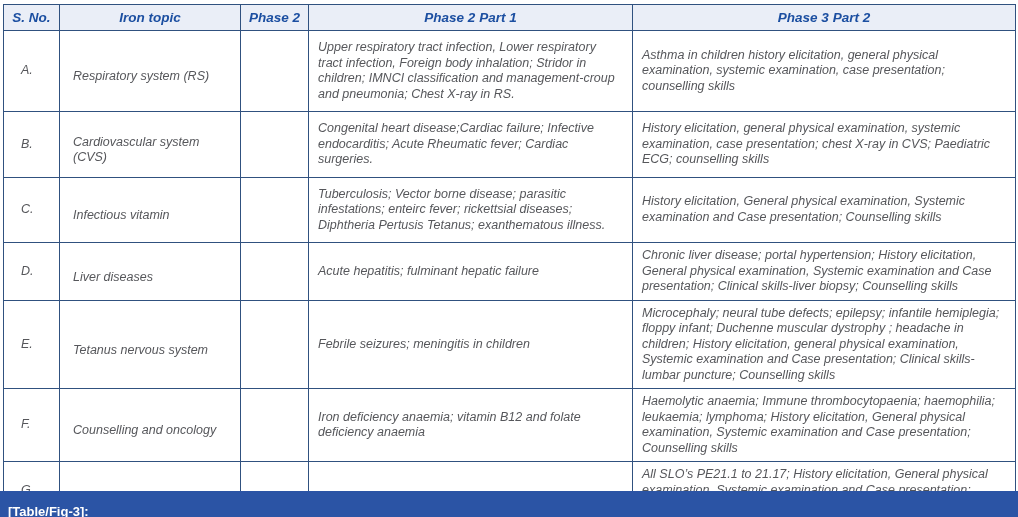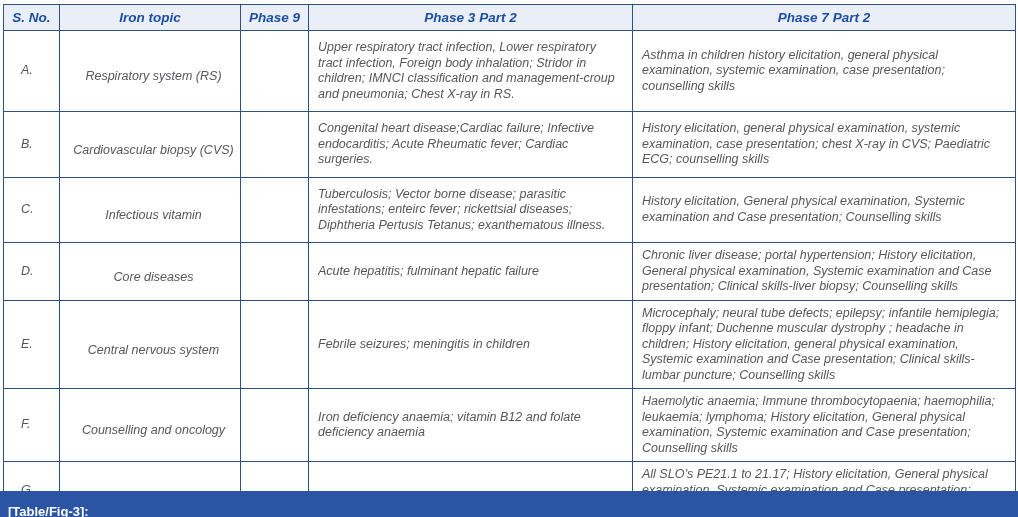--- a/index.html
+++ b/index.html
@@ -46,21 +46,21 @@
     line-height: 15.5px;
     background: #ffffff;
   }
   col.c-sno  { width: 56px; }
   col.c-topic{ width: 181px; }
   col.c-ph2  { width: 68px; }
   col.c-p31  { width: 324px; }
   col.c-p32  { width: 383px; }
 
   td.cell-sno   { padding: 4px 4px 4px 17px; }
-  td.cell-topic { padding: 16px 6px 4px 13px; text-align: center; }
+  td.cell-topic { padding: 16px 6px 4px 13px; }
   td.cell-ph2   { padding: 4px 4px; }
   td.cell-p31   { padding: 9px 9px; }
   td.cell-p32   { padding: 5px 9px; }
 
   tr.row-a { height: 73px; }
   tr.row-b { height: 48px; }
   tr.row-c { height: 60px; }
   tr.row-d { height: 57px; }
   tr.row-e { height: 88px; }
   tr.row-f { height: 71px; }
@@ -90,57 +90,57 @@
       <col class="c-sno">
         <col class="c-topic">
         <col class="c-ph2">
         <col class="c-p31">
         <col class="c-p32">
     </colgroup>
     <thead>
       <tr>
         <th>S. No.</th>
         <th>Iron topic</th>
-        <th>Phase 9</th>
+        <th>Phase 2</th>
+        <th>Phase 2 Part 1</th>
         <th>Phase 3 Part 2</th>
-        <th>Phase 7 Part 2</th>
       </tr>
     </thead>
     <tbody>
       <tr class="row-a">
         <td class="cell-sno">A.</td>
         <td class="cell-topic">Respiratory system (RS)</td>
         <td class="cell-ph2"></td>
         <td class="cell-p31">Upper respiratory tract infection, Lower respiratory tract infection, Foreign body inhalation; Stridor in children; IMNCI classification and management-croup and pneumonia; Chest X-ray in RS.</td>
         <td class="cell-p32">Asthma in children history elicitation, general physical examination, systemic examination, case presentation; counselling skills</td>
       </tr>
       <tr class="row-b">
         <td class="cell-sno">B.</td>
-        <td class="cell-topic">Cardiovascular biopsy (CVS)</td>
+        <td class="cell-topic">Cardiovascular system (CVS)</td>
         <td class="cell-ph2"></td>
         <td class="cell-p31">Congenital heart disease;Cardiac failure; Infective endocarditis; Acute Rheumatic fever; Cardiac surgeries.</td>
         <td class="cell-p32">History elicitation, general physical examination, systemic examination, case presentation; chest X-ray in CVS; Paediatric ECG; counselling skills</td>
       </tr>
       <tr class="row-c">
         <td class="cell-sno">C.</td>
         <td class="cell-topic">Infectious vitamin</td>
         <td class="cell-ph2"></td>
         <td class="cell-p31">Tuberculosis; Vector borne disease; parasitic infestations; enteirc fever; rickettsial diseases; Diphtheria Pertusis Tetanus; exanthematous illness.</td>
         <td class="cell-p32">History elicitation, General physical examination, Systemic examination and Case presentation; Counselling skills</td>
       </tr>
       <tr class="row-d">
         <td class="cell-sno">D.</td>
-        <td class="cell-topic">Core diseases</td>
+        <td class="cell-topic">Liver diseases</td>
         <td class="cell-ph2"></td>
         <td class="cell-p31">Acute hepatitis; fulminant hepatic failure</td>
         <td class="cell-p32">Chronic liver disease; portal hypertension; History elicitation, General physical examination, Systemic examination and Case presentation; Clinical skills-liver biopsy; Counselling skills</td>
       </tr>
       <tr class="row-e">
         <td class="cell-sno">E.</td>
-        <td class="cell-topic">Central nervous system</td>
+        <td class="cell-topic">Tetanus nervous system</td>
         <td class="cell-ph2"></td>
         <td class="cell-p31">Febrile seizures; meningitis in children</td>
         <td class="cell-p32">Microcephaly; neural tube defects; epilepsy; infantile hemiplegia; floppy infant; Duchenne muscular dystrophy ; headache in children; History elicitation, general physical examination, Systemic examination and Case presentation; Clinical skills-lumbar puncture; Counselling skills</td>
       </tr>
       <tr class="row-f">
         <td class="cell-sno">F.</td>
         <td class="cell-topic">Counselling and oncology</td>
         <td class="cell-ph2"></td>
         <td class="cell-p31">Iron deficiency anaemia; vitamin B12 and folate deficiency anaemia</td>
         <td class="cell-p32">Haemolytic anaemia; Immune thrombocytopaenia; haemophilia; leukaemia; lymphoma; History elicitation, General physical examination, Systemic examination and Case presentation; Counselling skills</td>

